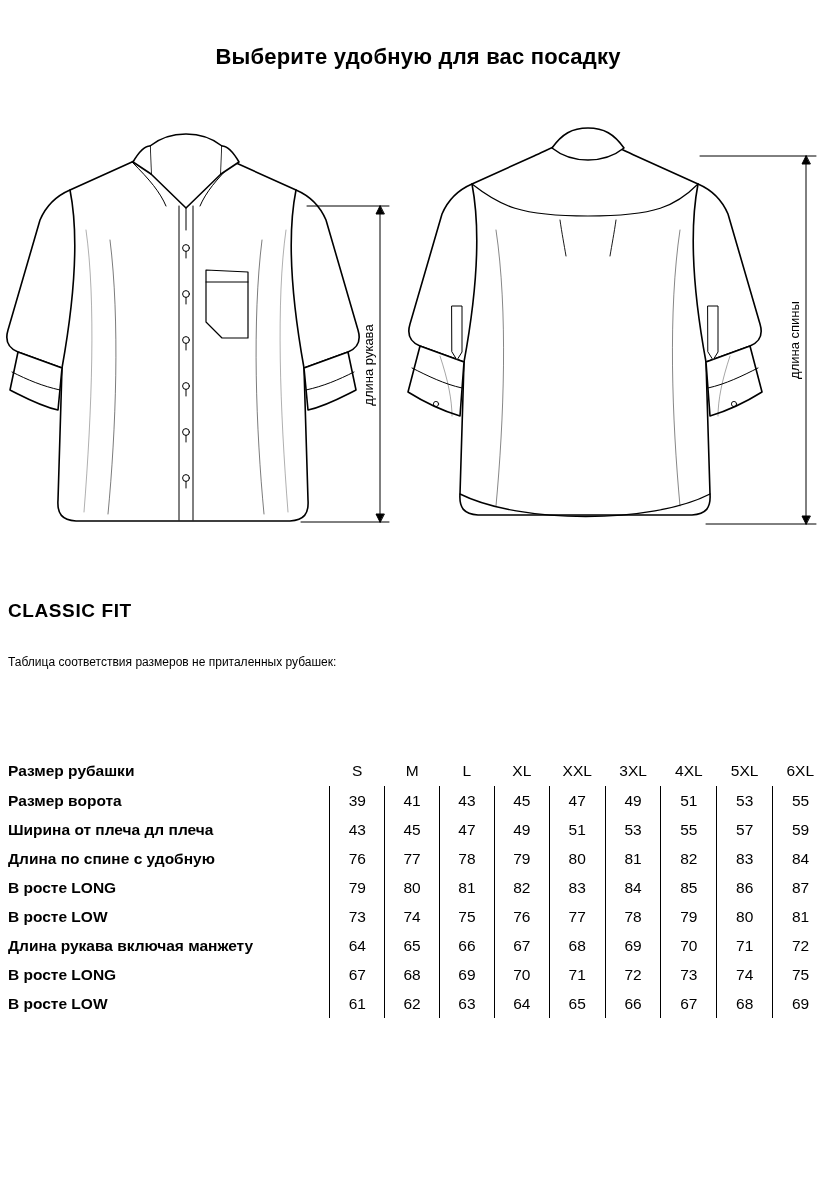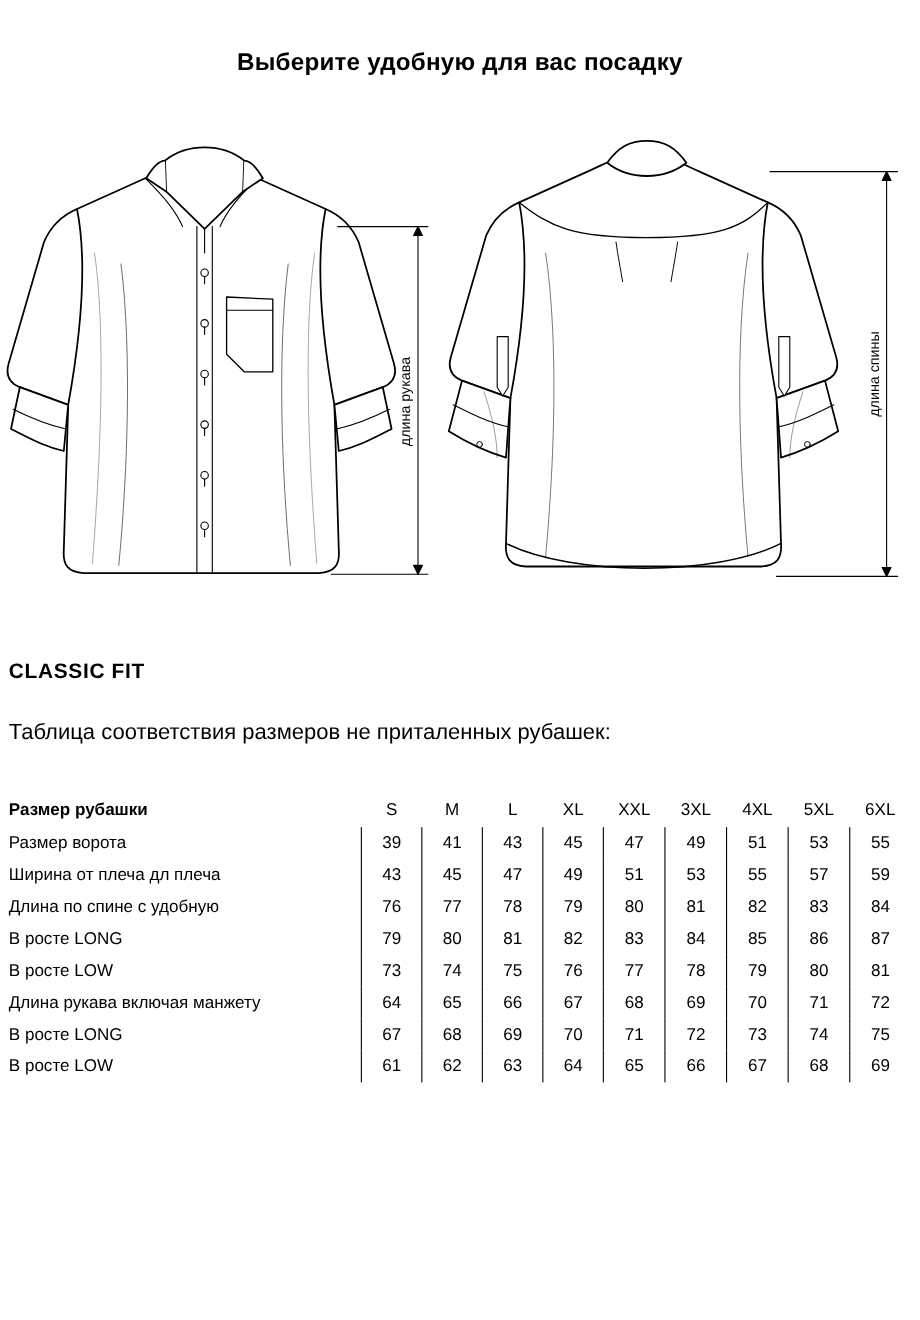--- a/index.html
+++ b/index.html
@@ -46,41 +46,41 @@
     top: 600px;
     left: 8px;
     font-size: 19px;
     font-weight: bold;
     letter-spacing: 0.6px;
   }
   .subtitle {
     position: absolute;
     top: 655px;
     left: 8px;
-    font-size: 20px;
+    font-size: 12px;
   }
   .table-wrap {
     position: absolute;
-    top: 722px;
+    top: 756px;
     left: 8px;
     width: 820px;
   }
   table.sizes {
     border-collapse: collapse;
     width: 820px;
     font-size: 15.5px;
   }
   table.sizes td, table.sizes th {
     padding: 0;
     height: 29px;
     vertical-align: middle;
   }
   table.sizes th.rowlabel, table.sizes td.rowlabel {
     text-align: left;
-    font-weight: normal;
+    font-weight: bold;
     width: 330px;
     padding-left: 0px;
     white-space: nowrap;
   }
   table.sizes th.rowlabel {
     font-weight: bold;
   }
   table.sizes td.val, table.sizes th.val {
     text-align: center;
     width: 58px;

